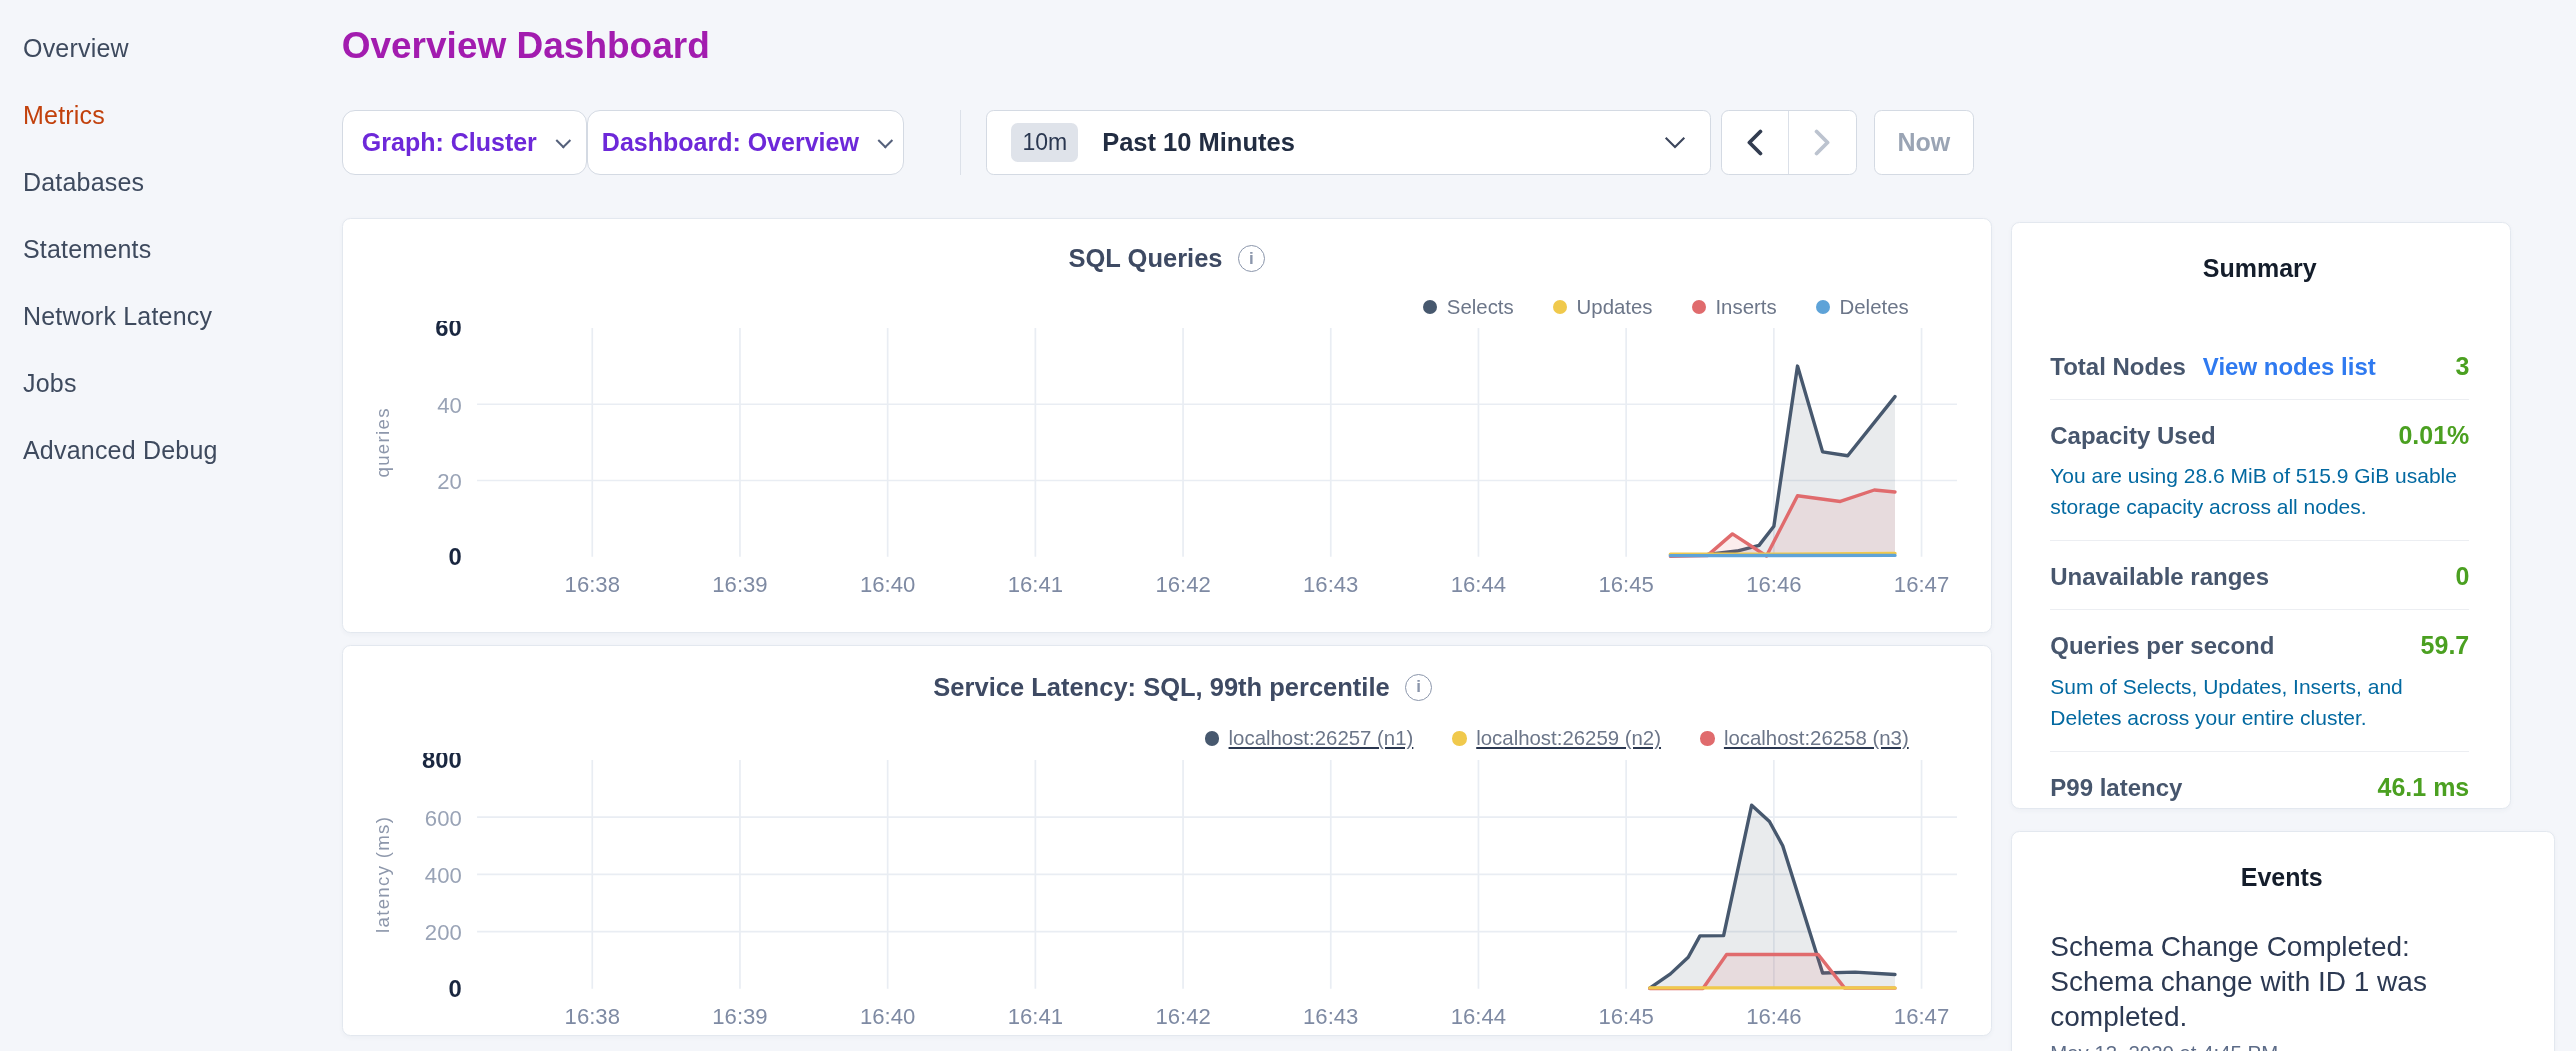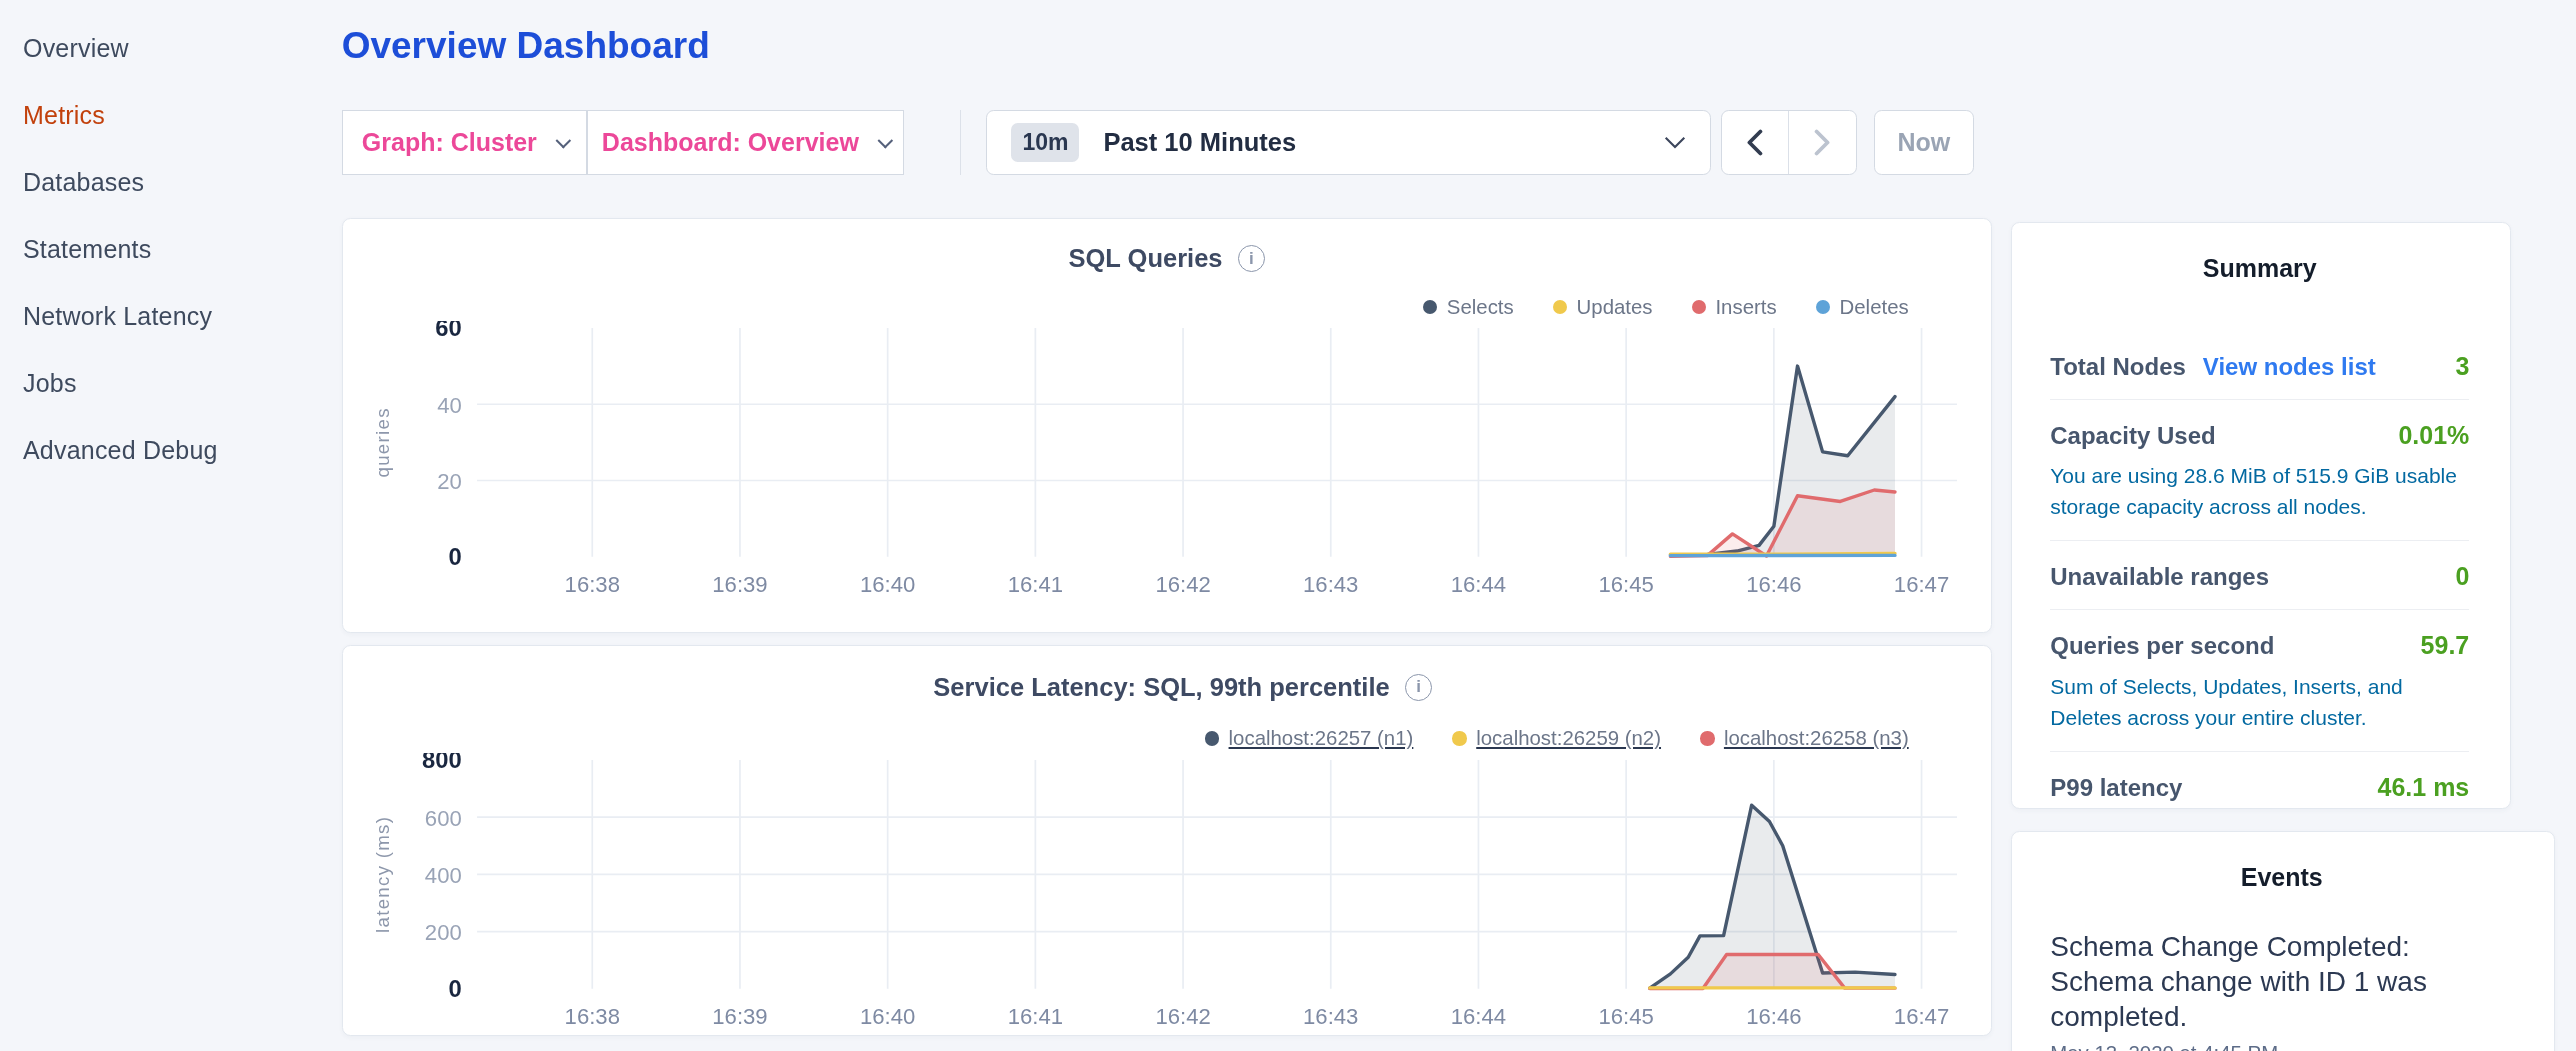--- a/index.html
+++ b/index.html
@@ -13,43 +13,43 @@
   
   .sidebar { width:340px; flex:none; padding:15.3px 0 0 23px; }
   .nav-item {
     height:67px; display:flex; align-items:center;
     font-size:25px; font-weight:500; color:#3e4a5e; cursor:pointer;
     letter-spacing:0.2px;
   }
   .nav-item.active { color:#c2410c; font-weight:400; }
   
   .main { flex:1; padding-right:20.4px; }
-  .page-title { margin:24px 0 0 1.7px; font-size:37px; line-height:43px; font-weight:700; color:#1d4ed8; }
+  .page-title { margin:24px 0 0 1.7px; font-size:37px; line-height:43px; font-weight:700; color:#a21caf; }
   
   .controls { display:flex; align-items:center; margin-top:43px; margin-left:1.7px; height:65px; }
   .dropdown {
-    height:65px; background:#fff; border:0.9px solid #d4dae3; border-radius:0;
+    height:65px; background:#fff; border:0.9px solid #d4dae3; border-radius:13px;
     display:flex; align-items:center; justify-content:center; gap:18.7px;
-    font-size:25px; font-weight:700; color:#ec4899; cursor:pointer;
+    font-size:25px; font-weight:700; color:#6d28d9; cursor:pointer;
   }
   .dd-graph { width:245px; }
   .dd-dash  { width:317px; }
   .caret {
     width:11px; height:11px; border-right:2.6px solid #55617b; border-bottom:2.6px solid #55617b;
     transform:rotate(45deg) translateY(-2.6px); display:inline-block;
   }
   .v-divider { width:1.7px; height:65px; background:#dce1e9; margin-left:56px; }
   .time-box {
     margin-left:25px; width:725px; height:65px; background:#fff;
     border:0.9px solid #d4dae3; border-radius:7.7px;
     display:flex; align-items:center; padding:0 24px; cursor:pointer;
   }
   .time-badge {
     background:#dfe3ea; border-radius:6.8px; padding:6px 11px;
-    font-size:23px; font-weight:700; color:#2a3750;
+    font-size:23px; font-weight:400; color:#2a3750;
   }
   .time-label { margin-left:24px; font-size:25.5px; font-weight:700; color:#222d42; }
   .time-caret { margin-left:auto; }
   .arrow-group {
     margin-left:9.4px; height:65px; display:flex; background:#fff;
     border:0.9px solid #d4dae3; border-radius:7.7px; overflow:hidden;
   }
   .arrow-btn { width:67px; display:flex; align-items:center; justify-content:center; cursor:pointer; }
   .arrow-btn:first-child { border-right:0.9px solid #dbe0e8; }
   .now-btn {

